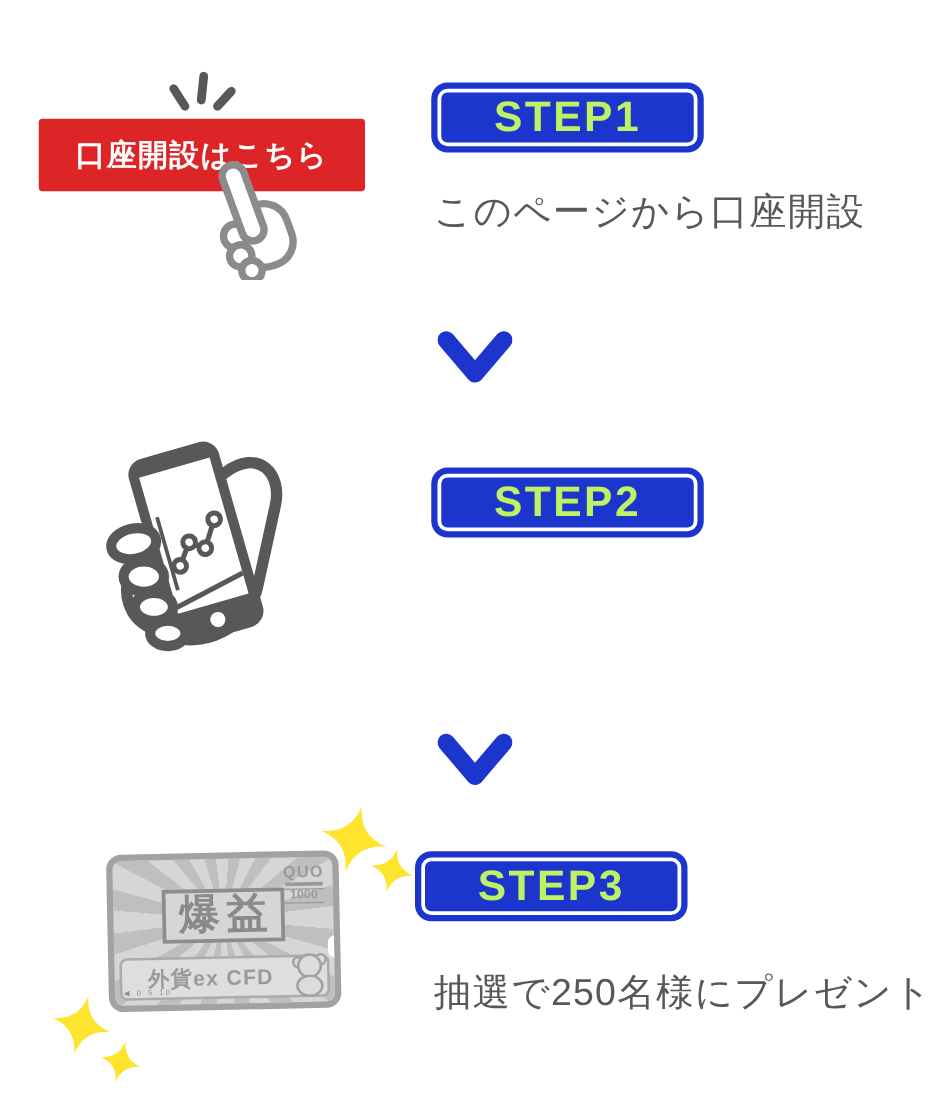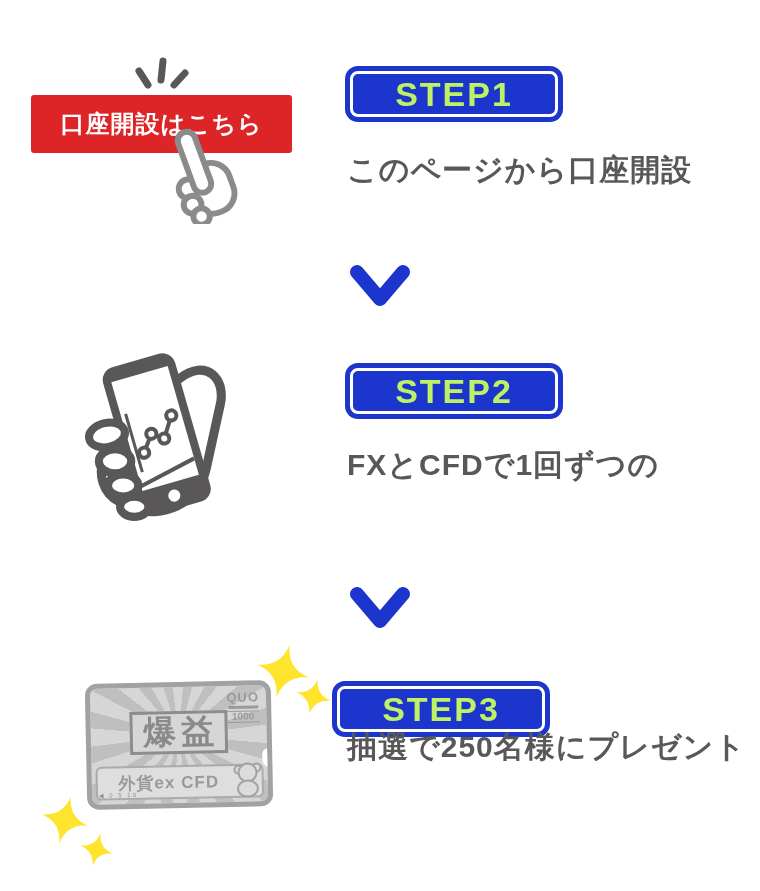--- a/index.html
+++ b/index.html
@@ -26,31 +26,31 @@
     position:absolute; width:218px; height:56px;
     background:#1c35cd; border-radius:13px;
     display:flex; align-items:center; justify-content:center;
     color:#bef264; font-size:34px; font-weight:800; letter-spacing:2px;
   }
   .step-badge::before {
     content:""; position:absolute; inset:5px;
     border:3px solid #ffffff; border-radius:8px; pointer-events:none;
   }
   .badge-1 { left:345px; top:66px; }
-  .badge-2 { left:345px; top:363px; }
+  .badge-2 { left:345px; top:374px; }
   .badge-3 { left:332px; top:681px; }
 
   
   .step-desc {
-    position:absolute; color:#595757; font-size:30px; font-weight:bold;
+    position:absolute; color:#595757; font-size:30px; font-weight:normal;
     letter-spacing:1px; line-height:38px; white-space:nowrap;
   }
   .desc-1 { left:347px; top:151px; }
   .desc-2 { left:347px; top:446px; }
-  .desc-3 { left:347px; top:728px; }
+  .desc-3 { left:347px; top:776px; }
 
   
   .chevron { position:absolute; width:60px; height:44px; }
   .chevron-1 { left:350px; top:264px; }
   .chevron-2 { left:350px; top:586px; }
 
   
   .phone-icon { position:absolute; left:76px; top:348px; width:158px; height:182px; }
 
   
@@ -157,21 +157,20 @@
       <ellipse cx="38" cy="112" rx="16" ry="12"></ellipse>
       <ellipse cx="46" cy="136" rx="15" ry="11"></ellipse>
       <ellipse cx="57" cy="157" rx="14" ry="10"></ellipse>
     </g>
   </svg>
 
   <div class="step-badge badge-2">
     <span>STEP2</span>
   </div>
   <div class="step-desc desc-2">
-    <div>FXとCFDで1回ずつの</div>
   </div>
 
   <svg class="chevron chevron-2" viewBox="0 0 60 44">
     <polyline points="7,8 30,35 53,8" fill="none" stroke="#1c35cd" stroke-width="14" stroke-linecap="round" stroke-linejoin="round"></polyline>
   </svg>
 
   <div class="quo-card">
     <div class="card-rays"></div>
     <div class="card-headline-box">
       <span class="card-headline">爆益</span>

